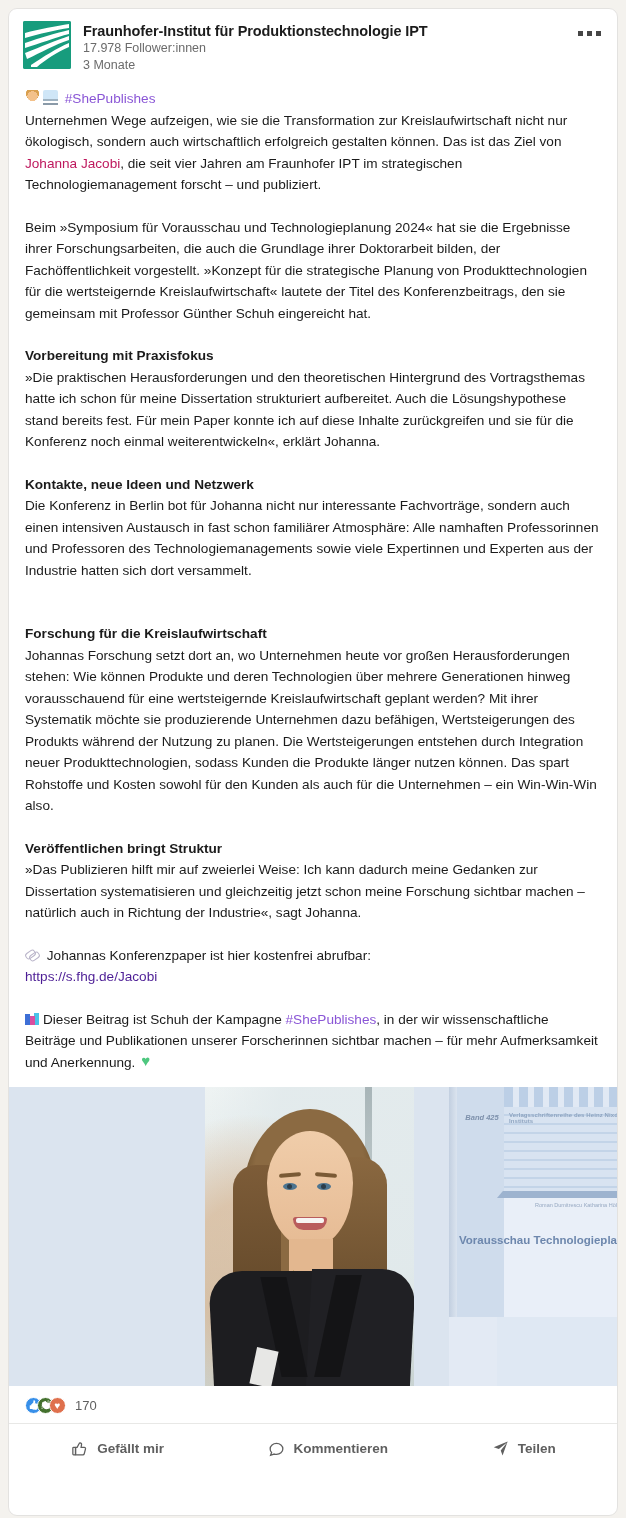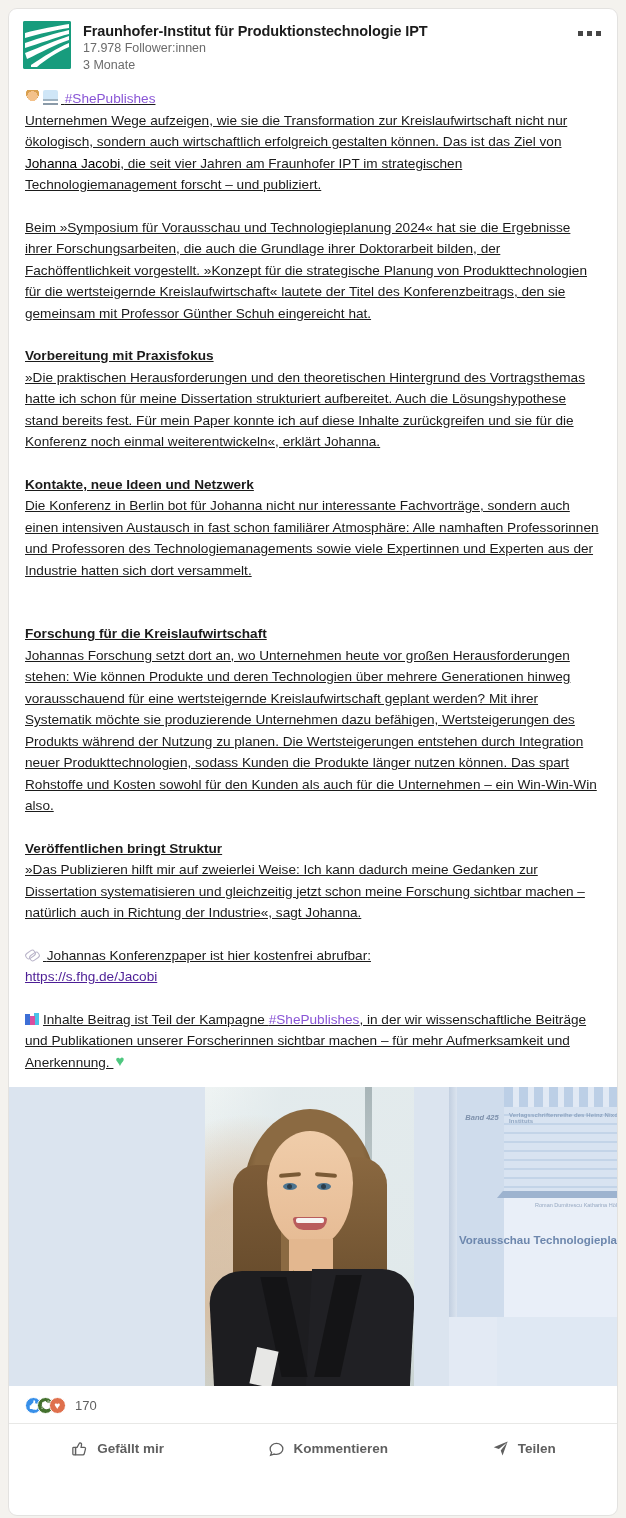--- a/index.html
+++ b/index.html
@@ -67,25 +67,25 @@
     display:block; width: 5px; height: 5px; background:#464646;
   }
 
   
   .post-body {
     padding: 10px 16px 6px 16px;
     font-size: 13.6px;
     line-height: 21.5px;
     color: #1b1b1b;
   }
-  .post-body p { margin: 0; text-decoration: underline; }
+  .post-body p { margin: 0; }
   .spacer { height: 21px; }
   .bold { font-weight: bold; }
   .hashtag { color: #8a56d6; }
-  .mention { color: #000000; }
+  .mention { color: #be185d; }
   .urllink { color: #4c1d95; }
 
   
   .em {
     display: inline-block;
     width: 15px; height: 15px;
     vertical-align: -2px;
     position: relative;
     margin-right: 3px;
   }
@@ -333,21 +333,21 @@
       <p>»Das Publizieren hilft mir auf zweierlei Weise: Ich kann dadurch meine Gedanken zur Dissertation systematisieren und gleichzeitig jetzt schon meine Forschung sichtbar machen – natürlich auch in Richtung der Industrie«, sagt Johanna.</p>
 
       <div class="spacer"></div>
       <p>
         <span class="em em-link"></span>
         <span>Johannas Konferenzpaper ist hier kostenfrei abrufbar:</span>
       </p>
       <p class="urllink">https://s.fhg.de/Jacobi</p>
 
       <div class="spacer"></div>
-      <p><span class="em em-books"></span><span>Inhalte Beitrag ist Teil der Kampagne </span><span class="hashtag">#ShePublishes</span><span>, in der wir wissenschaftliche Beiträge und Publikationen unserer Forscherinnen sichtbar machen – für mehr Aufmerksamkeit und Anerkennung. </span><span class="em em-heart"></span></p>
+      <p><span class="em em-books"></span><span>Dieser Beitrag ist Schuh der Kampagne </span><span class="hashtag">#ShePublishes</span><span>, in der wir wissenschaftliche Beiträge und Publikationen unserer Forscherinnen sichtbar machen – für mehr Aufmerksamkeit und Anerkennung. </span><span class="em em-heart"></span></p>
     </div>
 
     <div class="post-media">
       <div class="media-portrait">
         <div class="blur-bg"></div>
         <div class="mullion"></div>
         <div class="hair"></div>
         <div class="hair-l"></div>
         <div class="hair-r"></div>
         <div class="face"></div>

